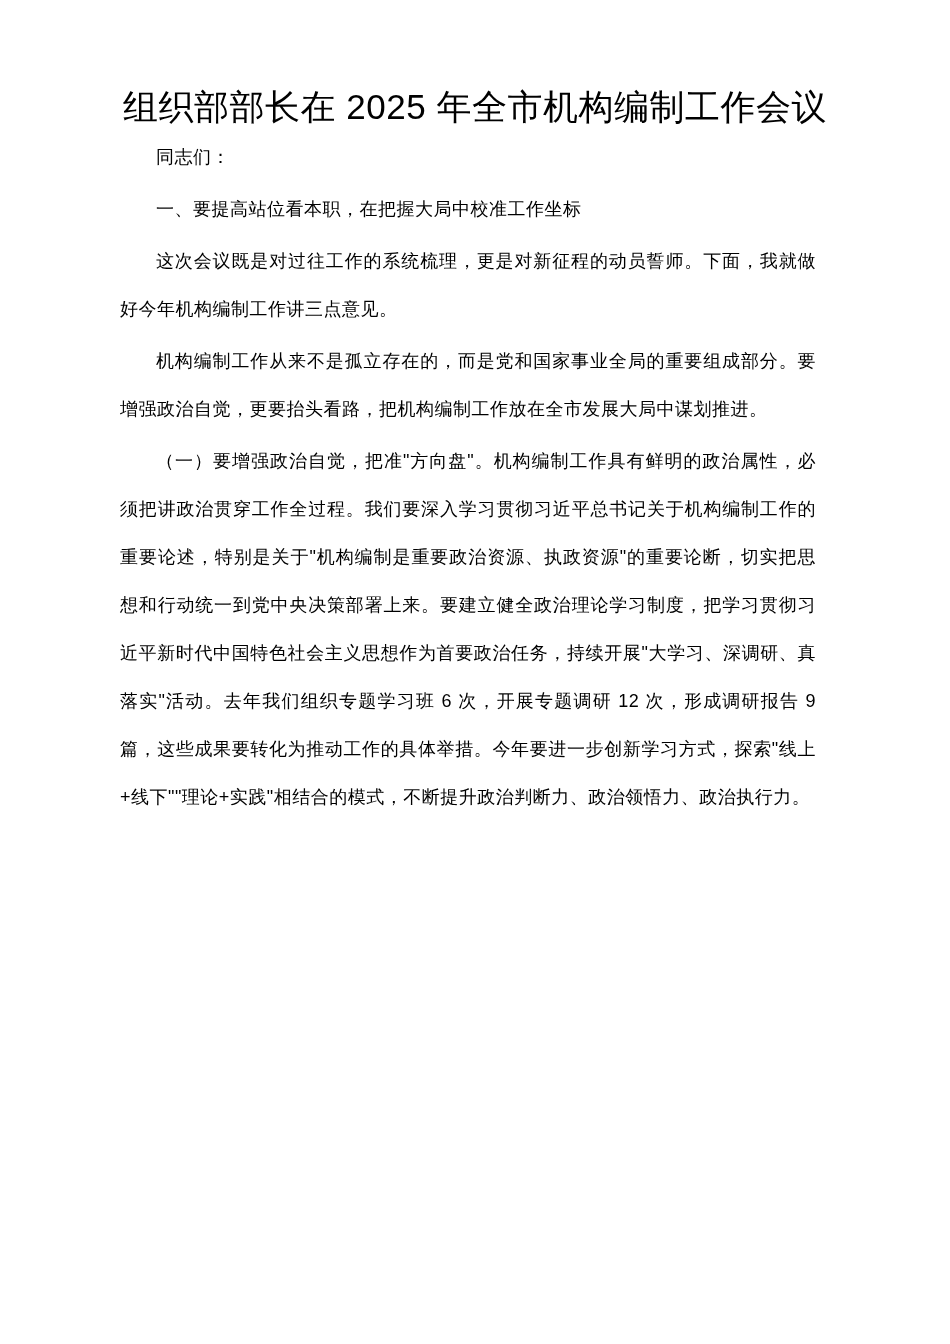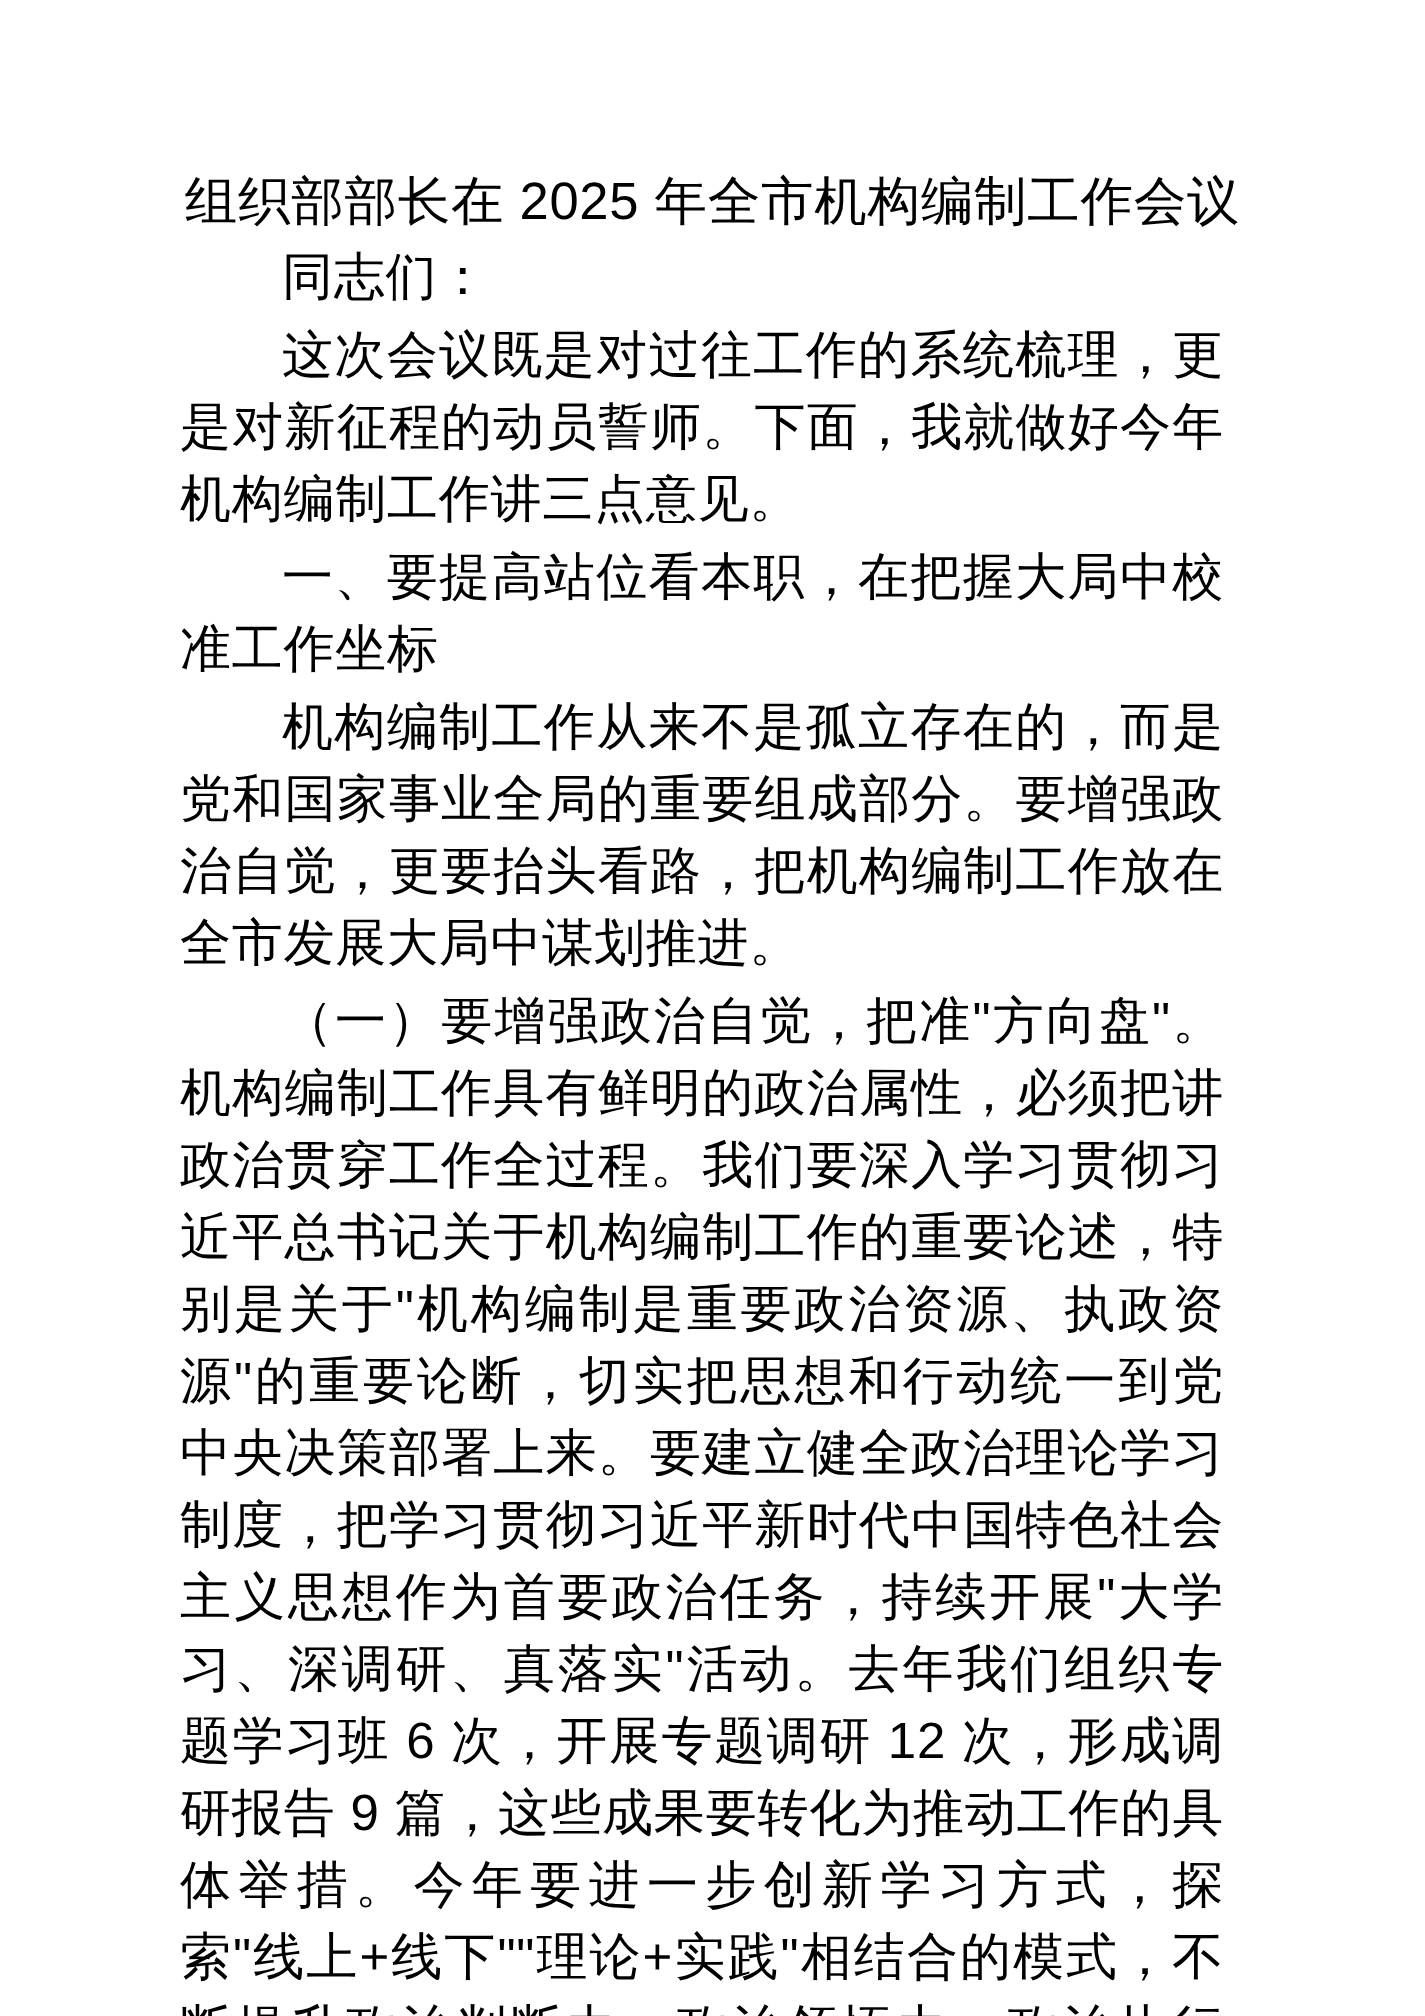--- a/index.html
+++ b/index.html
@@ -11,61 +11,61 @@
     height: 1344px;
     background: #ffffff;
     color: #000000;
     font-family: "Liberation Sans", "DejaVu Sans", sans-serif;
     overflow: hidden;
   }
   .page {
     box-sizing: border-box;
     width: 950px;
     height: 1344px;
-    padding-top: 109px;
+    padding-top: 81px;
     background: #ffffff;
   }
   .doc-title {
     margin: 0 55px 0 55px;
     font-size: 35px;
     font-weight: 400;
     line-height: 52px;
     text-align: center;
     letter-spacing: 0.5px;
   }
   .title-line {
     display: block;
   }
   .doc-body {
     padding: 0 117px 0 120px;
   }
   .para {
     margin: 0 17px 4px 0;
-    font-size: 34px;
+    font-size: 18px;
     line-height: 48px;
     text-indent: 2em;
     text-align: justify;
     letter-spacing: 0.5px;
   }
   .section-heading {
     font-weight: 400;
   }
 </style>
 </head>
 <body>
 
 <div class="page">
   <h1 class="doc-title">
     <span class="title-line">组织部部长在 2025 年全市机构编制工作会议</span>
   </h1>
 
   <div class="doc-body">
     <p class="para salutation">同志们：</p>
 
+    <p class="para section-heading">一、要提高站位看本职，在把握大局中校准工作坐标</p>
+
     <p class="para">这次会议既是对过往工作的系统梳理，更是对新征程的动员誓师。下面，我就做好今年机构编制工作讲三点意见。</p>
-
-    <p class="para section-heading">一、要提高站位看本职，在把握大局中校准工作坐标</p>
 
     <p class="para">机构编制工作从来不是孤立存在的，而是党和国家事业全局的重要组成部分。要增强政治自觉，更要抬头看路，把机构编制工作放在全市发展大局中谋划推进。</p>
 
     <p class="para">（一）要增强政治自觉，把准"方向盘"。机构编制工作具有鲜明的政治属性，必须把讲政治贯穿工作全过程。我们要深入学习贯彻习近平总书记关于机构编制工作的重要论述，特别是关于"机构编制是重要政治资源、执政资源"的重要论断，切实把思想和行动统一到党中央决策部署上来。要建立健全政治理论学习制度，把学习贯彻习近平新时代中国特色社会主义思想作为首要政治任务，持续开展"大学习、深调研、真落实"活动。去年我们组织专题学习班 6 次，开展专题调研 12 次，形成调研报告 9 篇，这些成果要转化为推动工作的具体举措。今年要进一步创新学习方式，探索"线上+线下""理论+实践"相结合的模式，不断提升政治判断力、政治领悟力、政治执行力。</p>
   </div>
 </div>
 
 </body></html>

